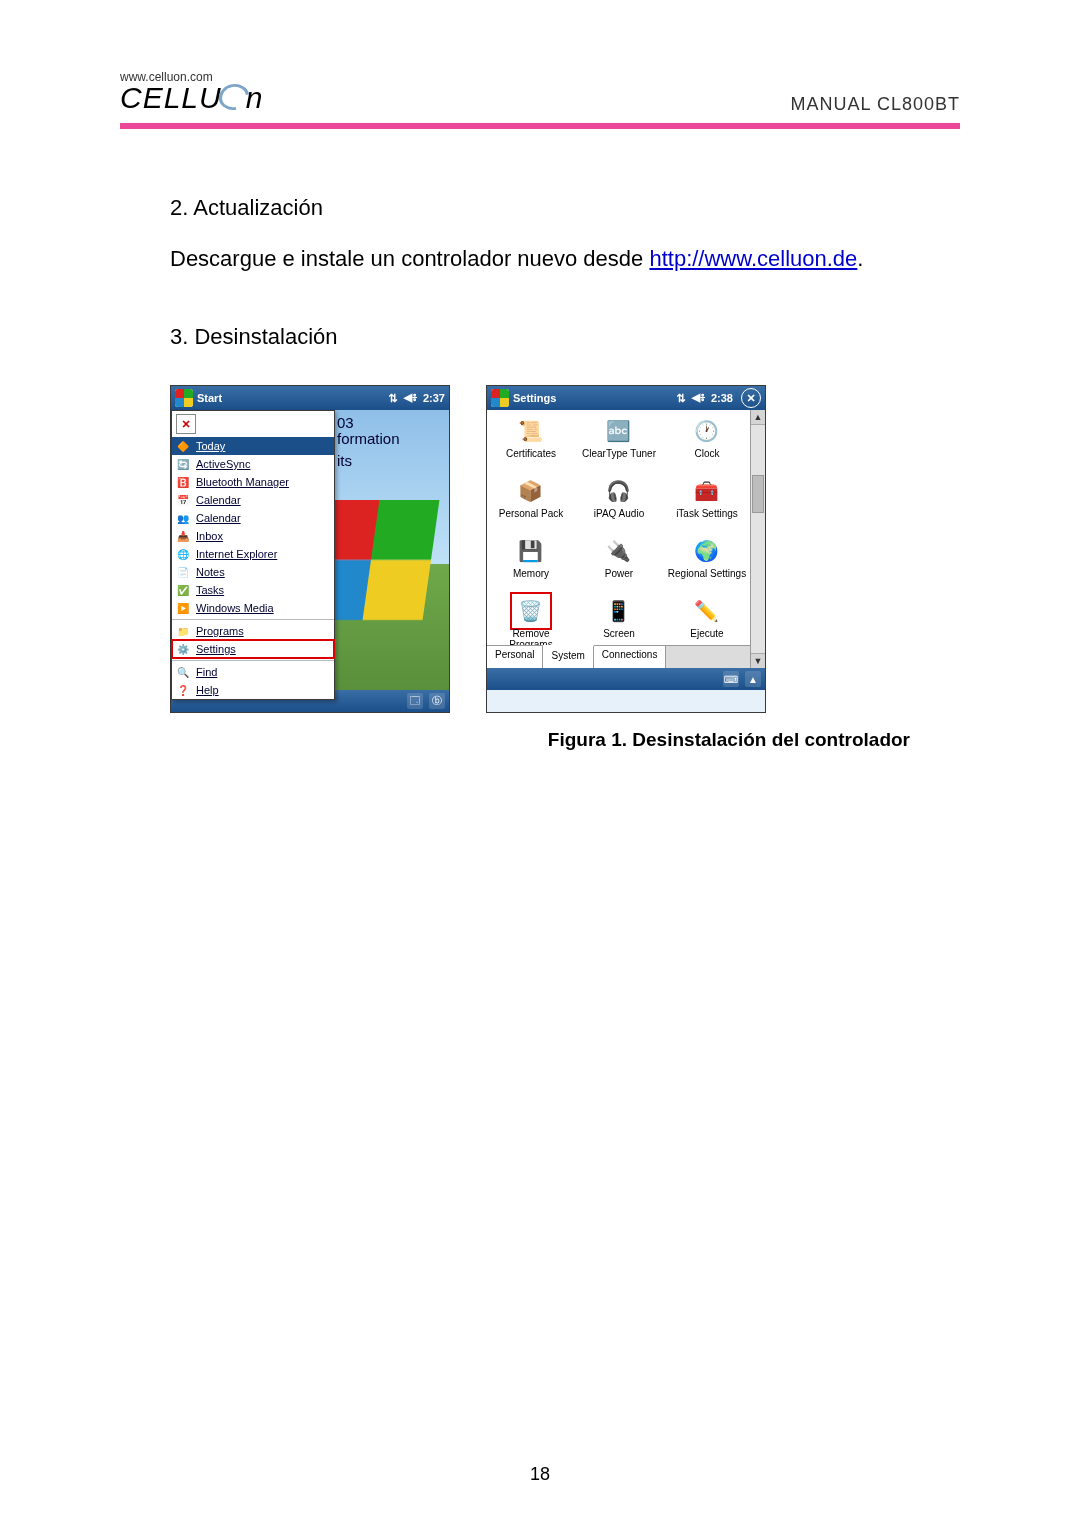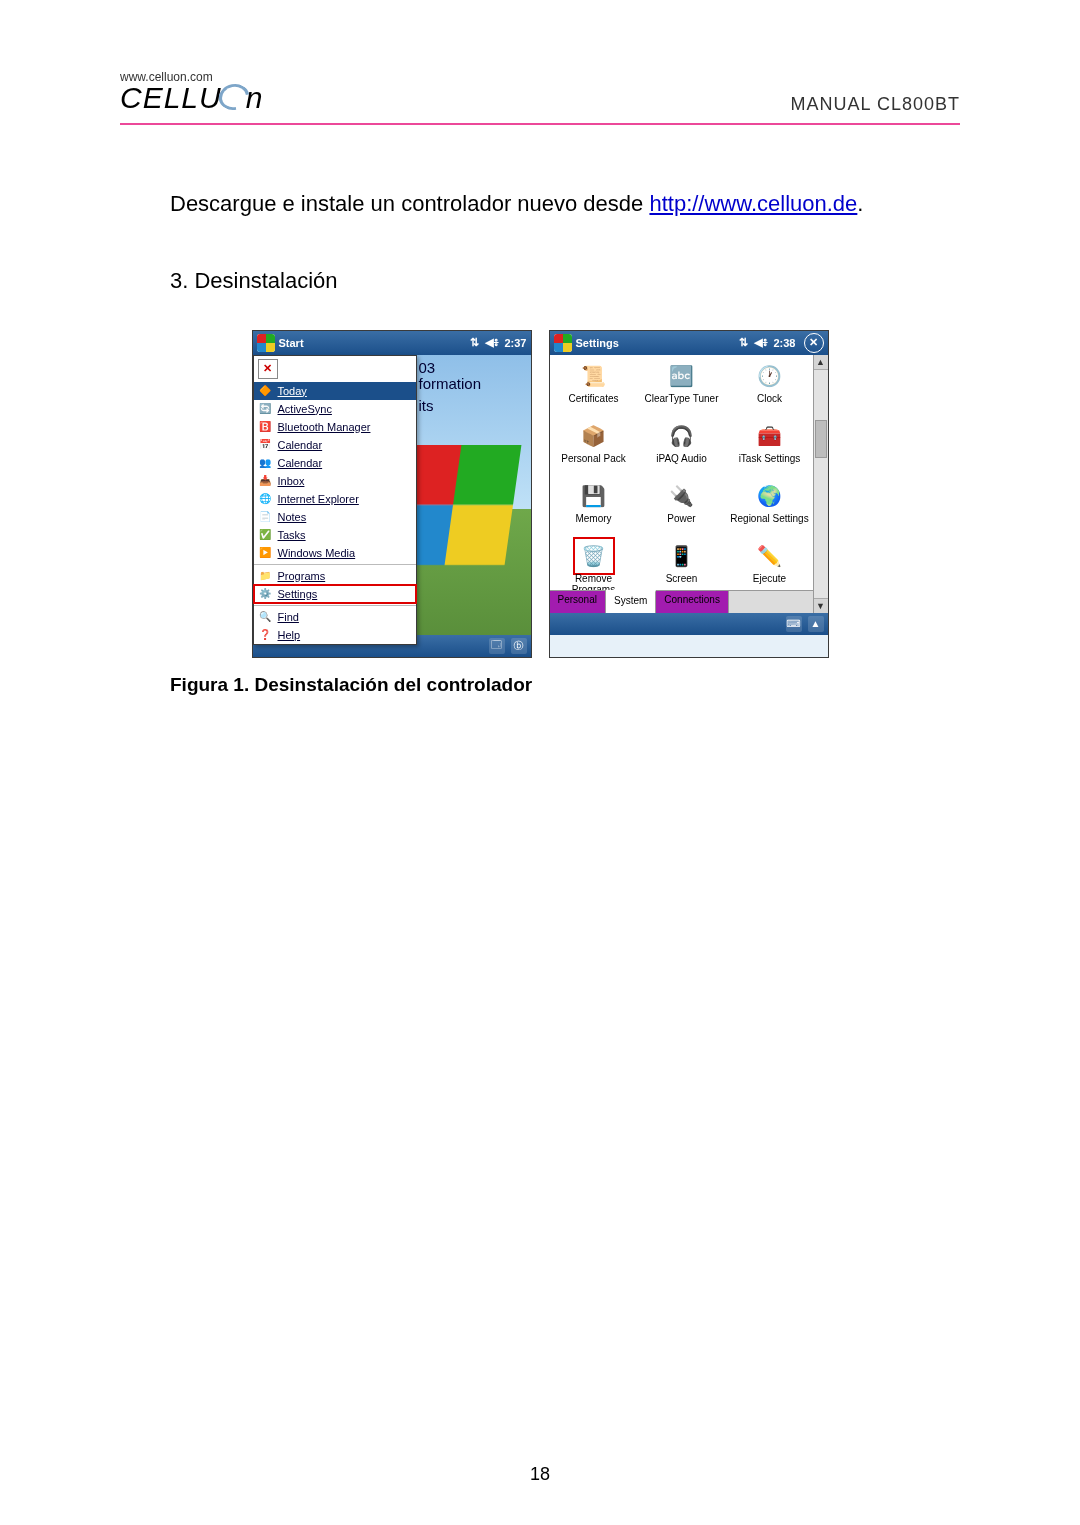--- a/index.html
+++ b/index.html
@@ -1,27 +1,27 @@
 <!DOCTYPE html>
 <html><head>
 <meta charset="utf-8">
 <style>
   html,body{margin:0;padding:0;background:#fff;font-family:Arial,Helvetica,sans-serif;color:#000}
   .page{width:1080px;margin:0 auto;min-height:1525px;padding:70px 120px 40px 120px;box-sizing:border-box;position:relative}
-  .hdr{display:flex;justify-content:space-between;align-items:flex-end;border-bottom:2px solid #ec4899;padding-bottom:8px;margin-bottom:60px}
+  .hdr{display:flex;justify-content:space-between;align-items:flex-end;border-bottom:6px solid #ec4899;padding-bottom:8px;margin-bottom:60px}
   .brand-url{font-size:12px;color:#333;margin-bottom:-4px}
   .brand{font-family:Verdana,Arial,sans-serif;font-size:30px;letter-spacing:1px;font-style:italic;font-weight:400}
   .brand .ld{display:inline-block;font-style:italic}
   .brand .ring{display:inline-block;width:22px;height:22px;border:3px solid #7ea6c9;border-radius:50%;border-right-color:transparent;transform:rotate(30deg) skewX(-10deg);position:relative;top:3px;margin:0 -2px}
   .manual{font-size:18px;color:#333;letter-spacing:1px}
   .body{padding:0 50px}
   .body p,.body div.p{font-size:22px;line-height:1.7;margin:0 0 14px 0}
   .justify{text-align:justify;text-justify:inter-word}
   a.link{color:#0000cc;}
-  .fig{display:flex;justify-content:center;gap:17px;margin:30px 0 16px 0}
+  .fig{display:flex;gap:36px;margin:30px 0 16px 0}
   .pda{width:280px;border:1px solid #3a3a3a;background:#e7f1f9;font-family:Tahoma,Arial,sans-serif;font-size:11px;box-sizing:border-box}
   .pda .titlebar{background:linear-gradient(#3a6ea5,#1b4f8a);color:#fff;height:24px;display:flex;align-items:center;padding:0 4px;font-weight:bold}
   .pda .titlebar .winlogo{width:18px;height:18px;margin-right:4px;background:#fff;border-radius:3px;display:flex;flex-wrap:wrap;overflow:hidden}
   .pda .titlebar .winlogo span{width:50%;height:50%}
   .wl-r{background:#d22}
   .wl-g{background:#2a2}
   .wl-b{background:#28c}
   .wl-y{background:#ec2}
   .pda .titlebar .spacer{flex:1}
   .pda .titlebar .ticon{margin-left:6px;font-size:11px}
@@ -51,42 +51,43 @@
   .scrollbar{position:absolute;right:0;top:0;bottom:0;width:14px;background:#e3e3e3;border-left:1px solid #999;display:flex;flex-direction:column;align-items:center}
   .scrollbar .arr{width:100%;height:14px;background:#d5d5d5;display:flex;align-items:center;justify-content:center;font-size:9px;color:#333;border-bottom:1px solid #aaa}
   .scrollbar .arr.dn{border-top:1px solid #aaa;border-bottom:none;margin-top:auto}
   .scrollbar .thumb{width:10px;height:36px;background:#bdbdbd;border:1px solid #999;margin-top:50px}
   .grid{position:absolute;left:0;right:14px;top:0;bottom:22px;display:grid;grid-template-columns:repeat(3,1fr);grid-auto-rows:58px;padding:6px 0;gap:2px 0;justify-items:center;align-items:start}
   .cell{display:flex;flex-direction:column;align-items:center;width:80px}
   .cell .ic{width:34px;height:30px;display:flex;align-items:center;justify-content:center;font-size:20px}
   .cell .lbl{font-size:10px;font-weight:normal;text-align:center;line-height:1.1;margin-top:2px}
   .cell.boxed .ic{outline:2px solid #d00;outline-offset:2px}
   .tabs{position:absolute;left:0;right:14px;bottom:0;height:22px;background:#dcdcdc;display:flex;border-top:1px solid #999}
-  .tabs .tab{padding:3px 8px;font-size:10px;border-right:1px solid #999;background:#a21caf}
+  .tabs .tab{padding:3px 8px;font-size:10px;border-right:1px solid #999;background:#ffffff}
   .tabs .tab.active{background:#fff;border-top:2px solid #fff;margin-top:-1px}
   .pda.settings .bottombar{justify-content:flex-end}
-  .cap{font-size:19px;font-weight:bold;text-align:left;margin-top:10px}
+  .cap{font-size:19px;font-weight:bold;text-align:right;margin-top:10px}
   .pagenum{text-align:center;font-size:18px;position:absolute;bottom:40px;left:0;right:0}
 </style>
 </head>
 <body>
 
 <div class="page">
 
   <div class="hdr">
     <div>
       <div class="brand-url">www.celluon.com</div>
       <div class="brand">
         <span class="ld">CELLU</span><span class="ring"></span><span class="ld">n</span>
       </div>
     </div>
     <div class="manual">MANUAL CL800BT</div>
   </div>
 
   <div class="body">
+    <p>2. Actualización</p>
     <div class="p justify">
       <span>Descargue e instale un controlador nuevo desde </span><a class="link" href="#">http://www.celluon.de</a><span>.</span>
     </div>
 
     <p style="margin-top:40px">3. Desinstalación</p>
 
     <div class="fig">
 
       <div class="pda start">
         <div class="titlebar">

